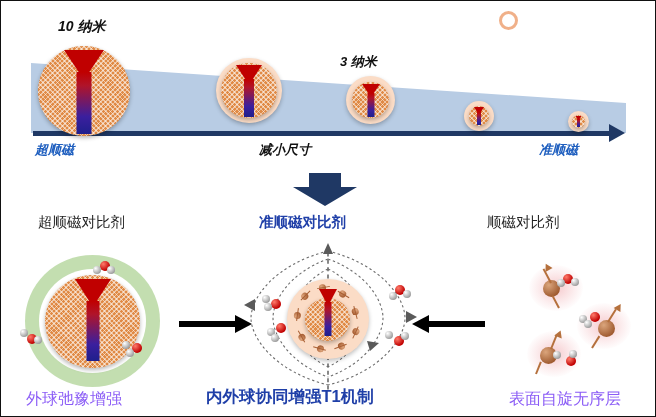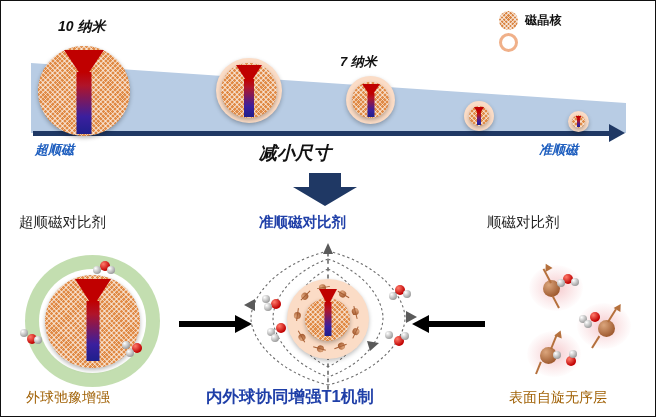--- a/index.html
+++ b/index.html
@@ -34,47 +34,47 @@
   .mag-arrow{position:absolute;left:50%;transform:translateX(-50%);}
   .mag-arrow .stem{position:absolute;left:50%;transform:translateX(-50%);
     background:linear-gradient(to bottom,#c00000 0%,#b0142a 22%,#3b1f9e 72%,#1f1f8c 100%);}
   .mag-arrow .head{position:absolute;left:50%;transform:translateX(-50%);top:0;
     width:0;height:0;border-left-style:solid;border-right-style:solid;
     border-left-color:transparent;border-right-color:transparent;border-bottom:0;
     border-top-style:solid;border-top-color:#c00000;}
 
   .t-lbl{font-weight:bold;color:#111;font-size:13px;}
   .blue-lbl{font-weight:bold;color:#1f5fbf;font-size:13px;}
-  .blk-lbl{font-weight:bold;color:#111;font-size:18px;}
+  .blk-lbl{font-weight:bold;color:#111;font-size:13px;}
 
   
   #legend{left:498px;top:8px;width:152px;}
   .lg-row{display:flex;align-items:center;height:22px;}
   .lg-sw{width:19px;height:19px;border-radius:50%;margin-right:7px;flex:0 0 auto;}
   .lg-core{background-color:#d98442;
     background-image:
       repeating-linear-gradient(45deg, rgba(255,255,255,.55) 0 1.1px, rgba(0,0,0,0) 1.1px 3px),
       repeating-linear-gradient(-45deg, rgba(255,255,255,.55) 0 1.1px, rgba(0,0,0,0) 1.1px 3px);}
   .lg-ring{background:transparent;border:3.5px solid #f0b089;box-sizing:border-box;}
   .lg-txt{font-size:12px;font-weight:bold;color:#111;letter-spacing:.3px;}
 
   
   #down-arrow{left:288px;top:172px;width:72px;height:34px;}
 
   
-  #ttl-left{left:18px;top:212px;font-family:Liberation Serif, serif;}
+  #ttl-left{left:37px;top:212px;font-family:Liberation Serif, serif;}
   #ttl-mid{left:258px;top:212px;}
   #ttl-right{left:486px;top:212px;}
   .sec-ttl{font-size:14.5px;color:#222;}
   .sec-ttl.hi{color:#1f3fa8;font-weight:bold;}
 
   #cap-left{left:25px;top:388px;}
   #cap-mid{left:205px;top:385px;}
   #cap-right{left:508px;top:388px;}
-  .cap{font-size:14px;color:#a16207;}
+  .cap{font-size:16px;color:#8b5cf6;}
   .cap.hi{color:#1f3fa8;font-weight:bold;font-size:16.5px;}
 
   
   #bl-group{left:18px;top:252px;width:165px;height:135px;}
   #bl-outer{left:6px;top:2px;width:135px;height:132px;border-radius:50%;
     background:#b9d8a2;opacity:.85;}
   #bl-gap{left:20px;top:16px;width:107px;height:104px;border-radius:50%;background:#fff;}
   #bl-core{left:26px;top:22px;width:95px;height:93px;}
 
   
@@ -135,21 +135,21 @@
 
   <div class="abs np np-shell" style="left:215px;top:57px;width:66px;height:65px;">
     <div class="abs np-core" style="left:5px;top:5px;width:56px;height:55px;">
       <div class="mag-arrow" style="top:2px;height:52px;width:26px;">
         <div class="head" style="border-left-width:13px;border-right-width:13px;border-top-width:20px;"></div>
         <div class="stem" style="top:14px;width:10px;height:38px;"></div>
       </div>
     </div>
   </div>
 
-  <div class="abs lbl t-lbl" style="left:339px;top:52px;font-size:13px;">7 纳米</div>
+  <div class="abs lbl t-lbl" style="left:339px;top:52px;font-size:13px;">3 纳米</div>
 
   <div class="abs np np-shell" style="left:345px;top:75px;width:49px;height:48px;">
     <div class="abs np-core" style="left:6px;top:6px;width:37px;height:36px;">
       <div class="mag-arrow" style="top:2px;height:33px;width:18px;">
         <div class="head" style="border-left-width:9px;border-right-width:9px;border-top-width:13px;"></div>
         <div class="stem" style="top:9px;width:7px;height:24px;"></div>
       </div>
     </div>
   </div>
 
@@ -170,24 +170,20 @@
       </div>
     </div>
   </div>
 
   <div class="abs lbl blue-lbl" style="left:34px;top:140px;">超顺磁</div>
   <div class="abs lbl blk-lbl" style="left:258px;top:140px;">减小尺寸</div>
   <div class="abs lbl blue-lbl" style="left:538px;top:140px;">准顺磁</div>
 </div>
 
 <div class="abs" id="legend">
-  <div class="lg-row">
-    <span class="lg-sw lg-core"></span>
-    <span class="lg-txt">磁晶核</span>
-  </div>
   <div class="lg-row">
     <span class="lg-sw lg-ring"></span>
   </div>
 </div>
 
 <svg class="abs" id="down-arrow" viewBox="0 0 72 34">
   <polygon points="20,0 52,0 52,14 68,14 36,33 4,14 20,14" fill="#1f3864"></polygon>
 </svg>
 
 <div class="abs sec-ttl" id="ttl-left">超顺磁对比剂</div>

